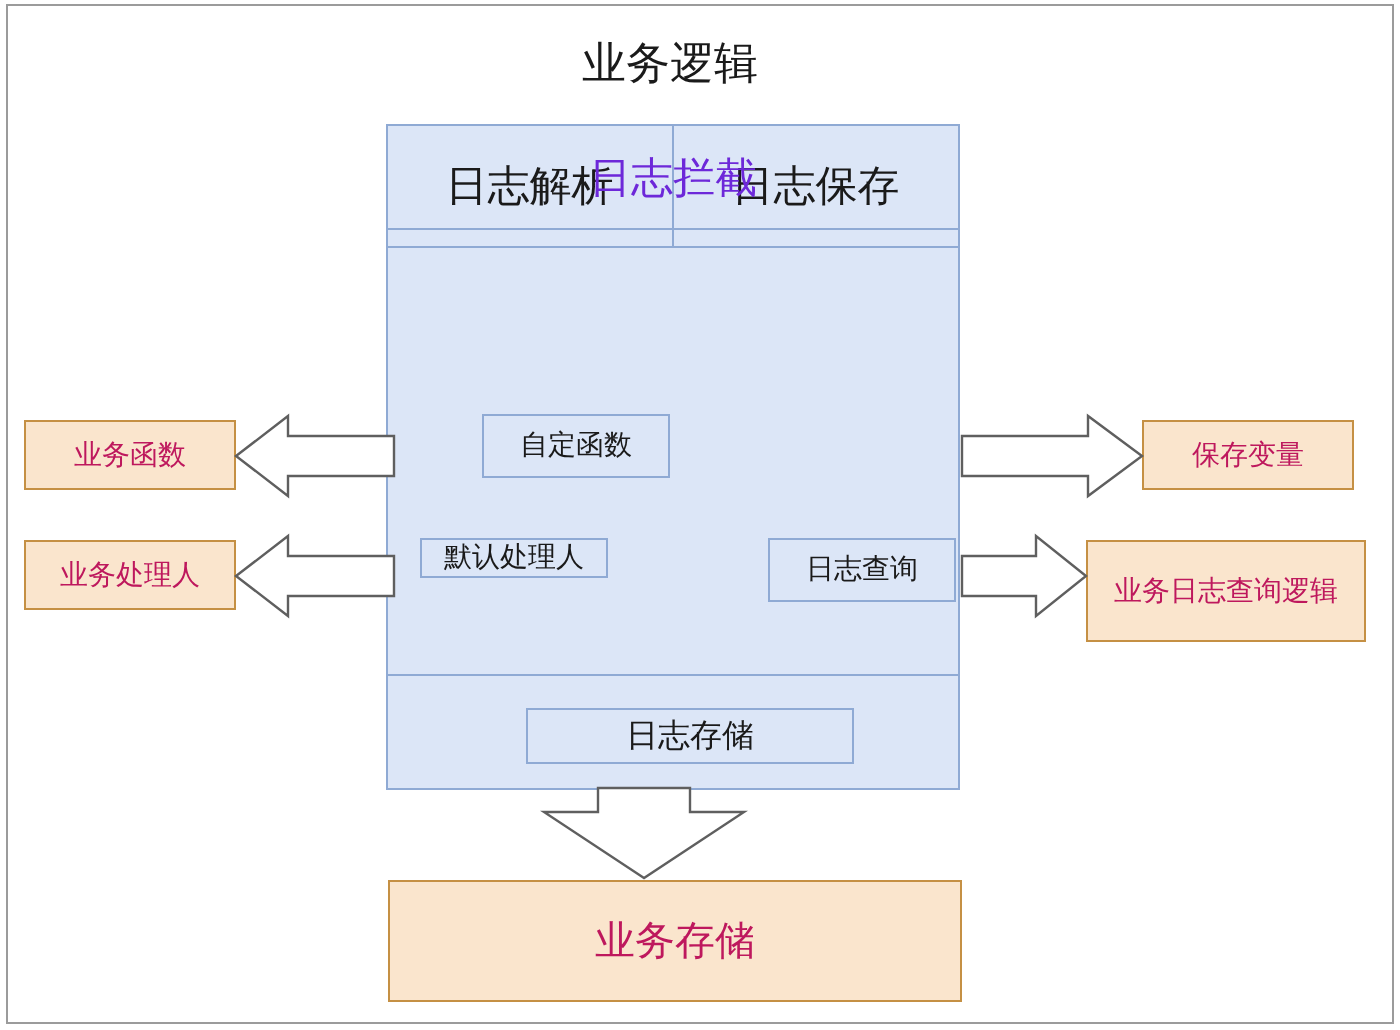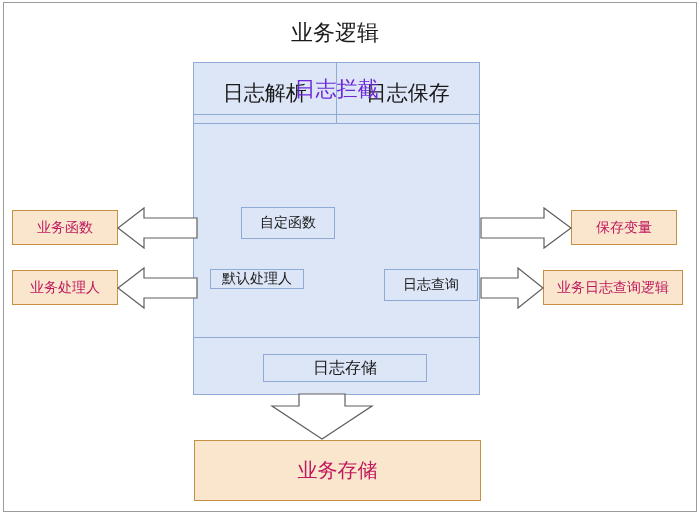--- a/index.html
+++ b/index.html
@@ -134,21 +134,21 @@
     display: flex;
     align-items: center;
     justify-content: center;
     font-size: 14px;
     color: #be185d;
     white-space: nowrap;
   }
   .ob-biz-fn      { left: 12px;  top: 210px; width: 106px; height: 35px; }
   .ob-biz-handler { left: 12px;  top: 270px; width: 106px; height: 35px; }
   .ob-save-var    { left: 571px; top: 210px; width: 106px; height: 35px; }
-  .ob-biz-logquery{ left: 543px; top: 270px; width: 140px; height: 35px; }
+  .ob-biz-logquery{ left: 543px; top: 270px; width: 140px; height: 51px; }
   .ob-biz-store {
     left: 194px; top: 440px; width: 287px; height: 61px;
     font-size: 20px;
   }
   
   .arrow-svg {
     position: absolute;
     overflow: visible;
   }
   .arrow-left-1  { left: 118px; top: 204px; }

